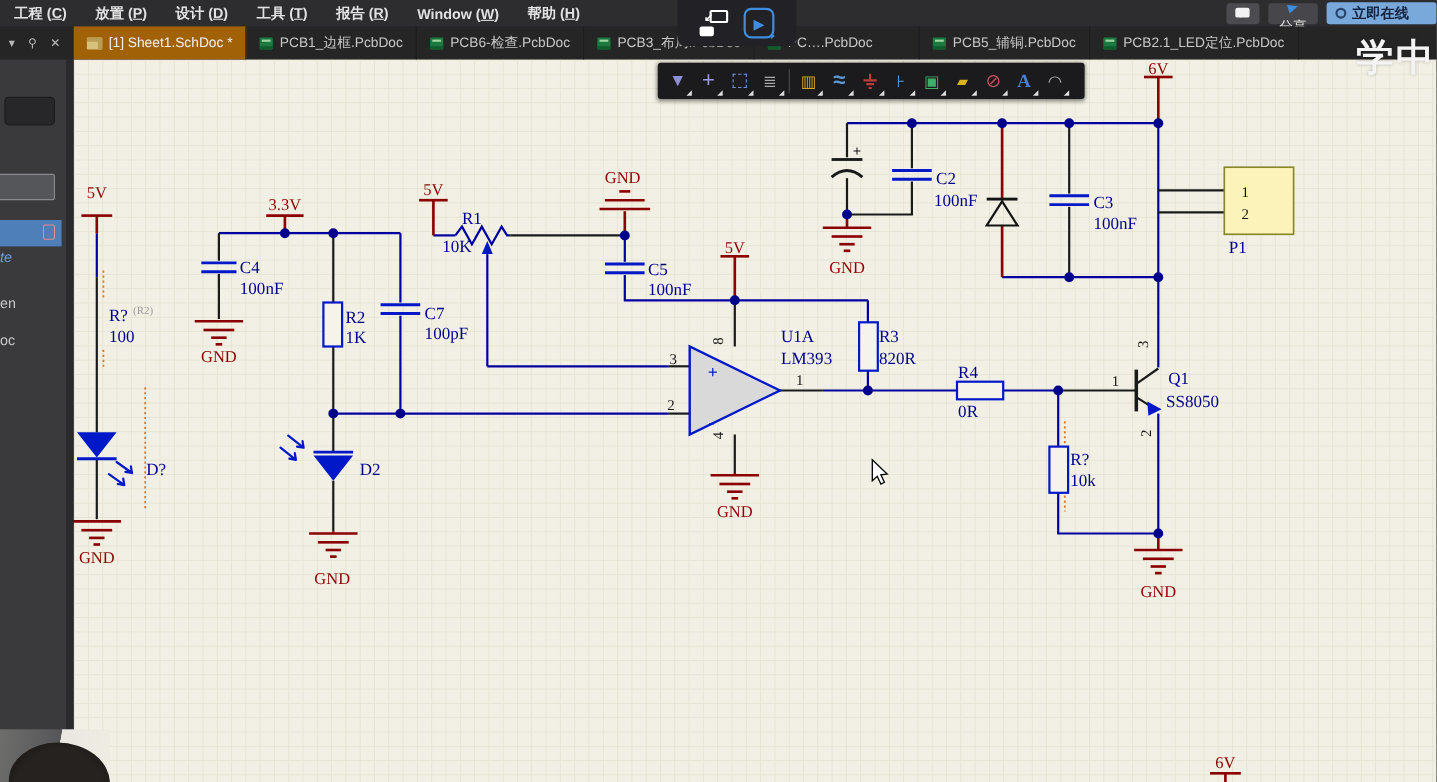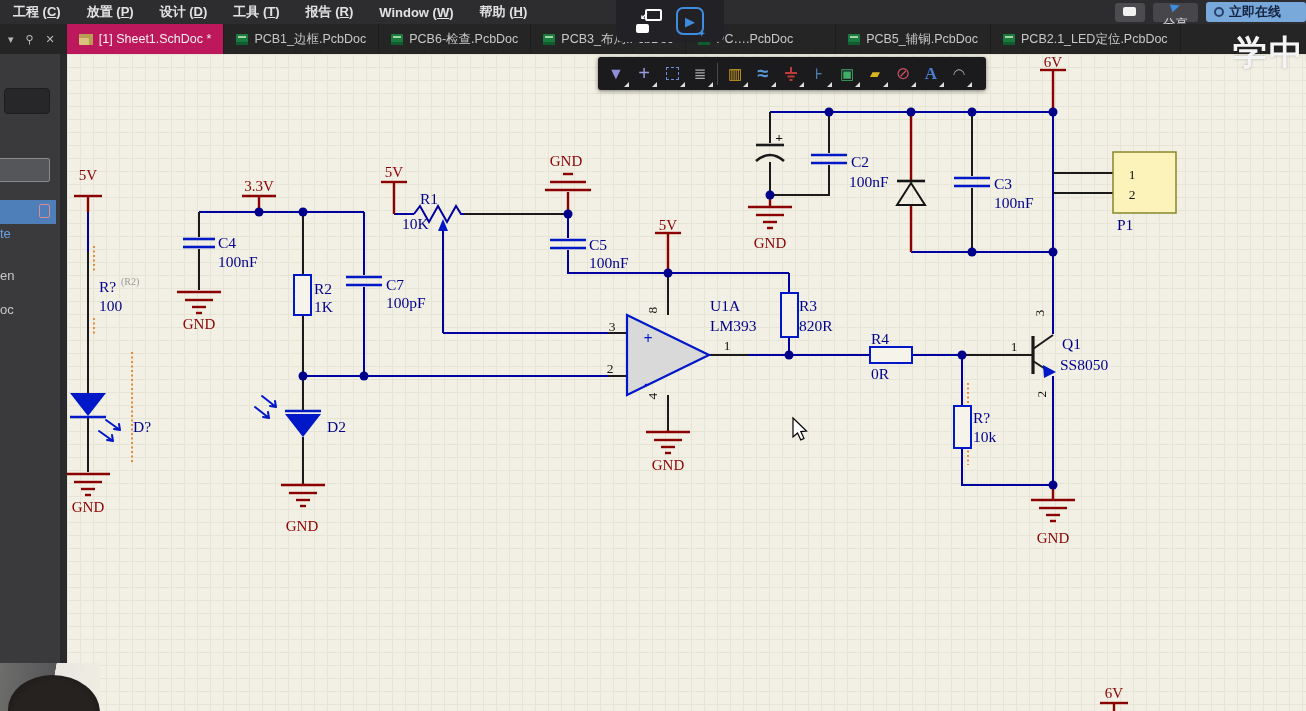--- a/index.html
+++ b/index.html
@@ -24,21 +24,21 @@
                 display:flex; align-items:center; gap:5px; padding:0 10px 0 8px; width:100px; overflow:hidden; white-space:nowrap; }
   .online-ico { width:10px; height:10px; border:2px solid #27436e; border-radius:50%; flex:0 0 auto; }
 
   
   .tabbar { position:absolute; left:0; top:24px; width:1306px; height:30px; background:#252526;
             display:flex; align-items:stretch; z-index:50; }
   .tab-controls { display:flex; align-items:center; gap:12px; padding:0 12px 0 8px; color:#b8b8b8; font-size:11px; }
   .tab-controls span { cursor:default; }
   .tab { display:flex; align-items:center; gap:6px; padding:0 12px; font-size:12.5px; color:#c8c8c8;
          white-space:nowrap; border-right:1px solid #1d1d1e; }
-  .tab.active { background:#be185d; color:#f0f0f0; }
+  .tab.active { background:#a16207; color:#f0f0f0; }
   .ico-sch { width:14px; height:11px; background:#d8c27c; border-radius:1px;
              box-shadow:inset -4px 4px 0 #b89d55; flex:0 0 auto; }
   .ico-pcb { width:12px; height:11px; background:#1a7a3f; border-radius:1px; flex:0 0 auto;
              box-shadow:inset 0 -3px 0 #0f5c2c; position:relative; }
   .ico-pcb::after { content:""; position:absolute; left:2px; top:2px; width:8px; height:2px; background:#9fd3a0; }
 
   
   .overlay-pill { position:absolute; left:616px; top:0; width:108px; height:42px; background:#222226;
                   border-radius:0 0 7px 7px; z-index:60; display:flex; align-items:center; justify-content:center; gap:14px; }
   .ovr-shrink { position:relative; width:26px; height:24px; }
@@ -389,21 +389,21 @@
     <div class="tool t-text">A</div>
     <div class="tool t-arc">◠</div>
   </div>
 
   <div class="sidebar">
     <div class="sb-search"></div>
     <div class="sb-button"></div>
     <div class="sb-selected">
       <span class="sb-docicon"></span>
     </div>
-    <span class="sb-frag link" style="top:172px;">te</span>
+    <span class="sb-frag link" style="top:172px;font-style:italic;">te</span>
     <span class="sb-frag" style="top:214px;">en</span>
     <span class="sb-frag" style="top:248px;">oc</span>
   </div>
   <div class="side-divider"></div>
 
   <div class="menubar">
     <div class="menu-item"><span>工程</span><span class="mkey"><u>C</u></span></div>
     <div class="menu-item"><span>放置</span><span class="mkey"><u>P</u></span></div>
     <div class="menu-item"><span>设计</span><span class="mkey"><u>D</u></span></div>
     <div class="menu-item"><span>工具</span><span class="mkey"><u>T</u></span></div>

